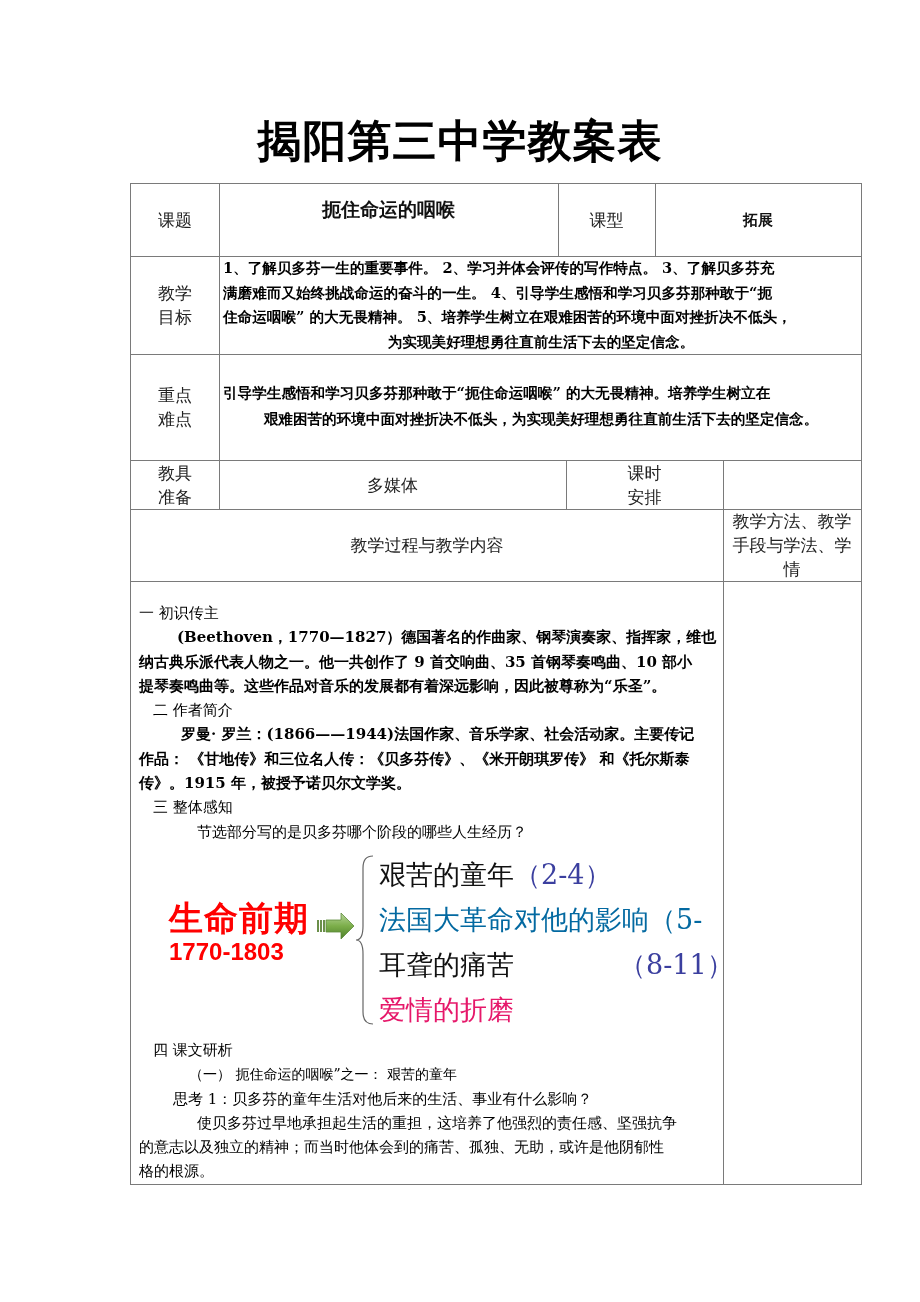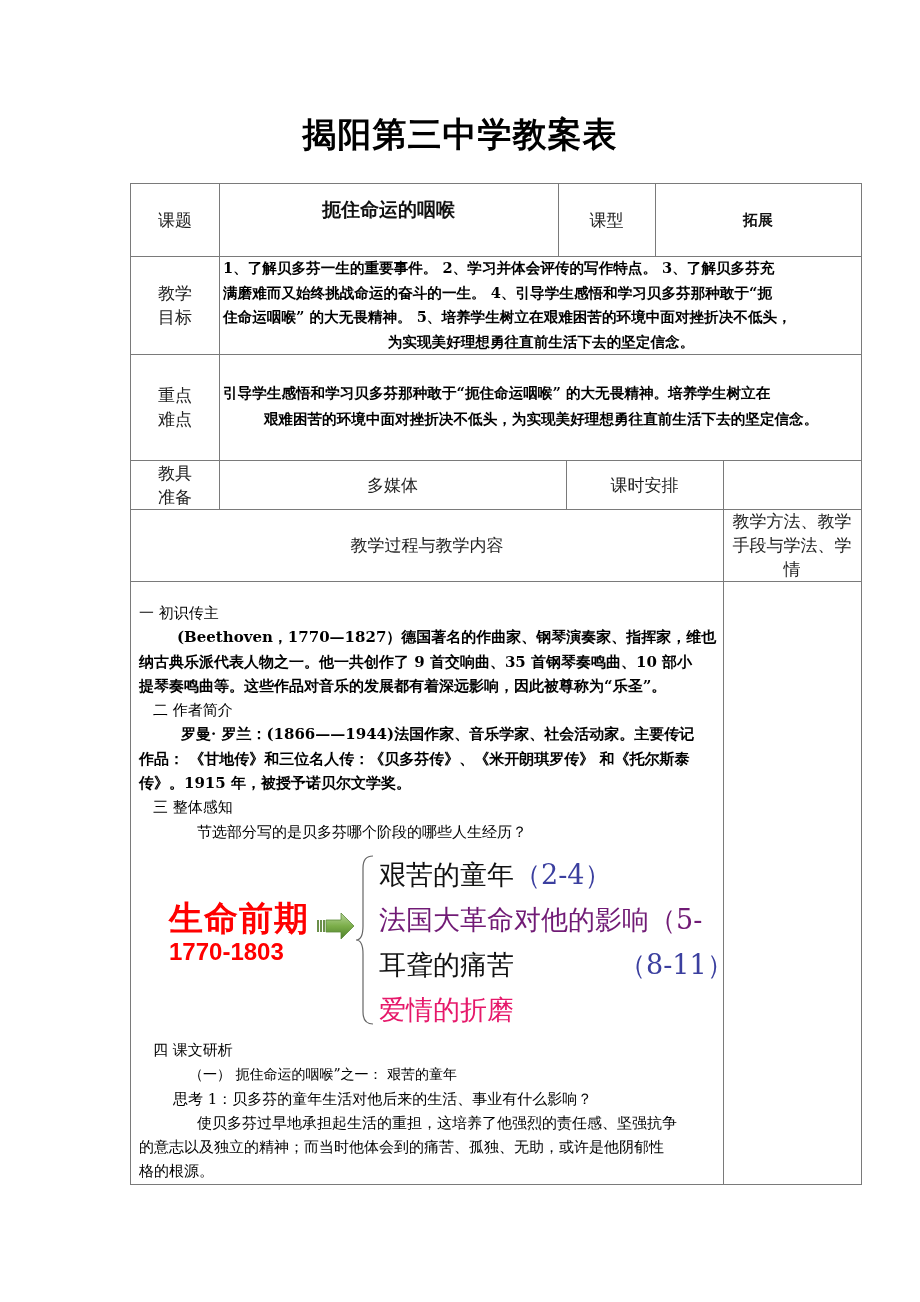--- a/index.html
+++ b/index.html
@@ -1,19 +1,19 @@
 <!DOCTYPE html>
 <html><head>
   <meta charset="utf-8">
   <style>
     html, body { margin:0; padding:0; background:#ffffff; }
     body { width:920px; height:1302px; position:relative; overflow:hidden;
            font-family:"DejaVu Serif","Liberation Serif",serif; color:#111; }
     .page-title { position:absolute; left:0; width:920px; top:112px; text-align:center;
-                  font-family:"DejaVu Sans","Liberation Sans",sans-serif; font-size:34px; font-weight:bold;
+                  font-family:"DejaVu Sans","Liberation Sans",sans-serif; font-size:44px; font-weight:bold;
                   letter-spacing:1px; color:#000; }
     .tbl { position:absolute; left:130px; top:183px; width:732px; height:1002px;
            border:1.5px solid #7a7a7a; box-sizing:border-box; }
     .cell { position:absolute; box-sizing:border-box; display:flex; align-items:center; justify-content:center;
             text-align:center; }
     .hline { position:absolute; height:0; border-top:1.5px solid #7a7a7a; }
     .vline { position:absolute; width:0; border-left:1.5px solid #7a7a7a; }
     .label { font-size:17px; line-height:24px; color:#222; font-family:"DejaVu Serif","Liberation Serif",serif; }
     .bold-text { font-weight:bold; font-size:15px; line-height:24.5px; color:#000; }
     .content { position:absolute; left:8px; top:20px; width:580px; font-size:15px; line-height:24.3px; color:#000; }
@@ -72,21 +72,21 @@
   <div class="cell label" style="left:0; top:170px; width:88px; height:106px; flex-direction:column;">
     <span>重点</span>
     <span>难点</span>
   </div>
 
   <div class="cell label" style="left:0; top:276px; width:88px; height:49px; flex-direction:column;">
     <span>教具</span>
     <span>准备</span>
   </div>
   <div class="cell label" style="left:88px; top:276px; width:347px; height:49px;">多媒体</div>
-  <div class="cell label" style="left:435px; top:276px; width:157px; height:49px; flex-direction:row;">
+  <div class="cell label" style="left:435px; top:276px; width:157px; height:49px; flex-direction:column;">
     <span>课时</span>
     <span>安排</span>
   </div>
   <div class="cell label" style="left:592px; top:276px; width:138px; height:49px;"></div>
 
   <div class="cell label" style="left:0; top:325px; width:592px; height:72px;">教学过程与教学内容</div>
   <div class="cell label" style="left:592px; top:325px; width:138px; height:72px; flex-direction:column;">
     <span>教学方法、教学</span>
     <span>手段与学法、学</span>
     <span>情</span>
@@ -123,21 +123,21 @@
           <rect x="6" y="8" width="2" height="12" fill="#6b8f4a"></rect>
           <path d="M9 8 H24 V1 L37 14 L24 27 V20 H9 Z" fill="url(#ag)" stroke="#5d8a3a" stroke-width="0.8"></path>
         </svg>
         <svg class="brace" viewBox="0 0 20 172">
           <path d="M18 2 Q8 2 8 14 L8 72 Q8 86 1 86 Q8 86 8 100 L8 158 Q8 170 18 170" fill="none" stroke="#666" stroke-width="1.2"></path>
         </svg>
         <div class="diag-items">
           <div class="diag-item" style="color:#111;">
             <span>艰苦的童年</span><span style="color:#3b3f9f;">（2-4）</span>
           </div>
-          <div class="diag-item" style="color:#701a75;">
+          <div class="diag-item" style="color:#0369a1;">
             <span>法国大革命对他的影响</span><span>（5-</span>
           </div>
           <div class="diag-item" style="color:#111; position:relative;">
             <span>耳聋的痛苦</span><span style="color:#3b3f9f; position:absolute; left:240px;">（8-11）</span>
           </div>
           <div class="diag-item" style="color:#e6186a; position:relative;">
             <span>爱情的折磨</span>
           </div>
         </div>
       </div>

